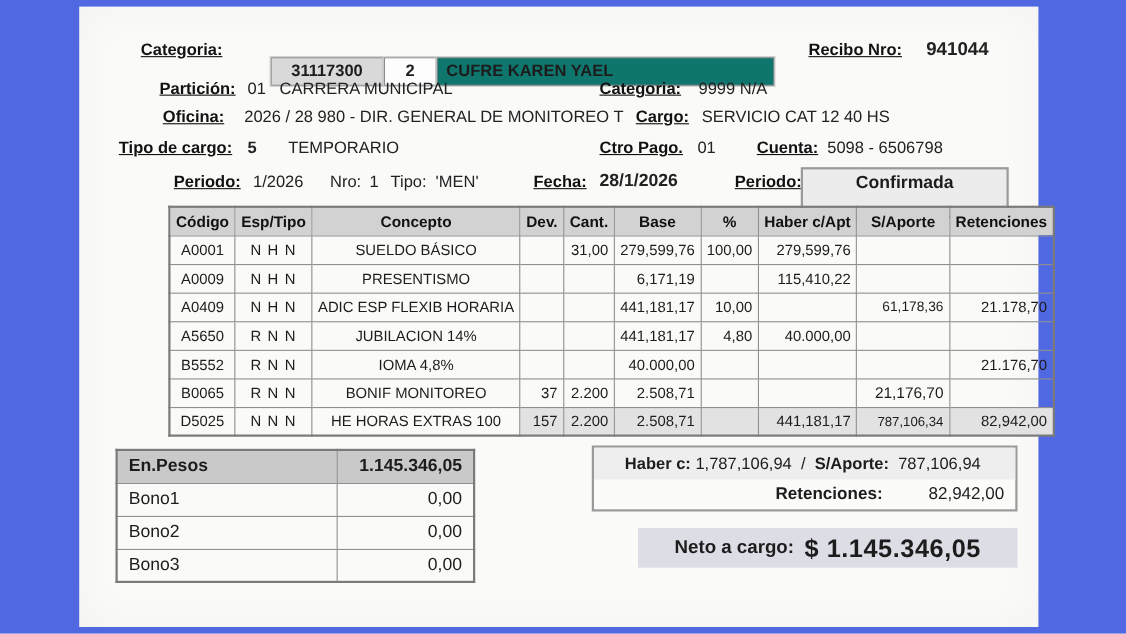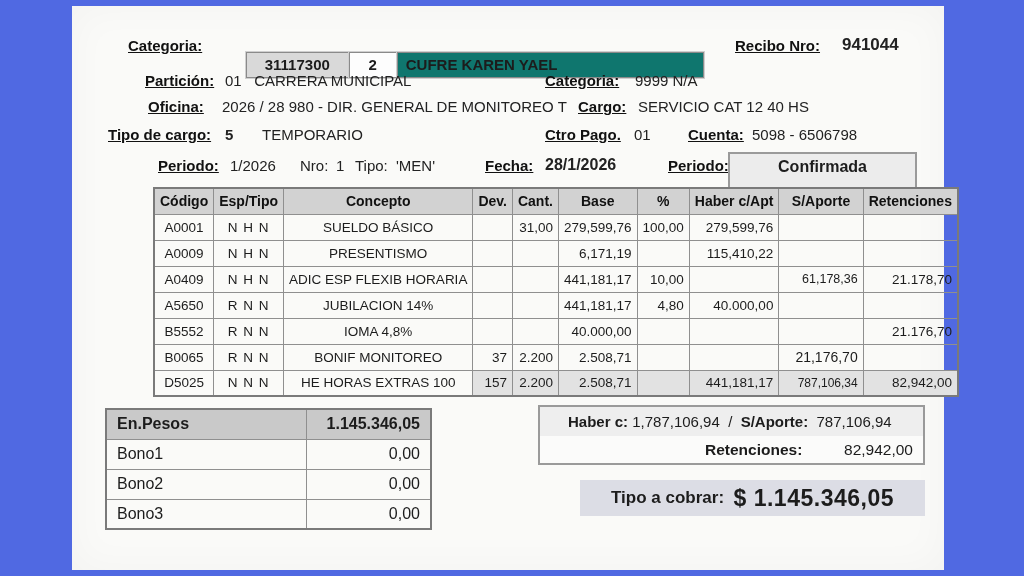--- a/index.html
+++ b/index.html
@@ -270,17 +270,17 @@
       <span class="blbl">S/Aporte:</span><span>  </span>
       <span>787,106,94</span>
     </div>
     <div class="tot-line2">
       <span class="rl">Retenciones:</span>
       <span class="rv">82,942,00</span>
     </div>
   </div>
 
   <div class="neto">
-    <span class="nl">Tipo a cobrar:</span><span class="nl">  </span>
+    <span class="nl">Neto a cargo:</span><span class="nl">  </span>
     <span class="nv">$ 1.145.346,05</span>
   </div>
 
 </div>
 
 </body></html>

